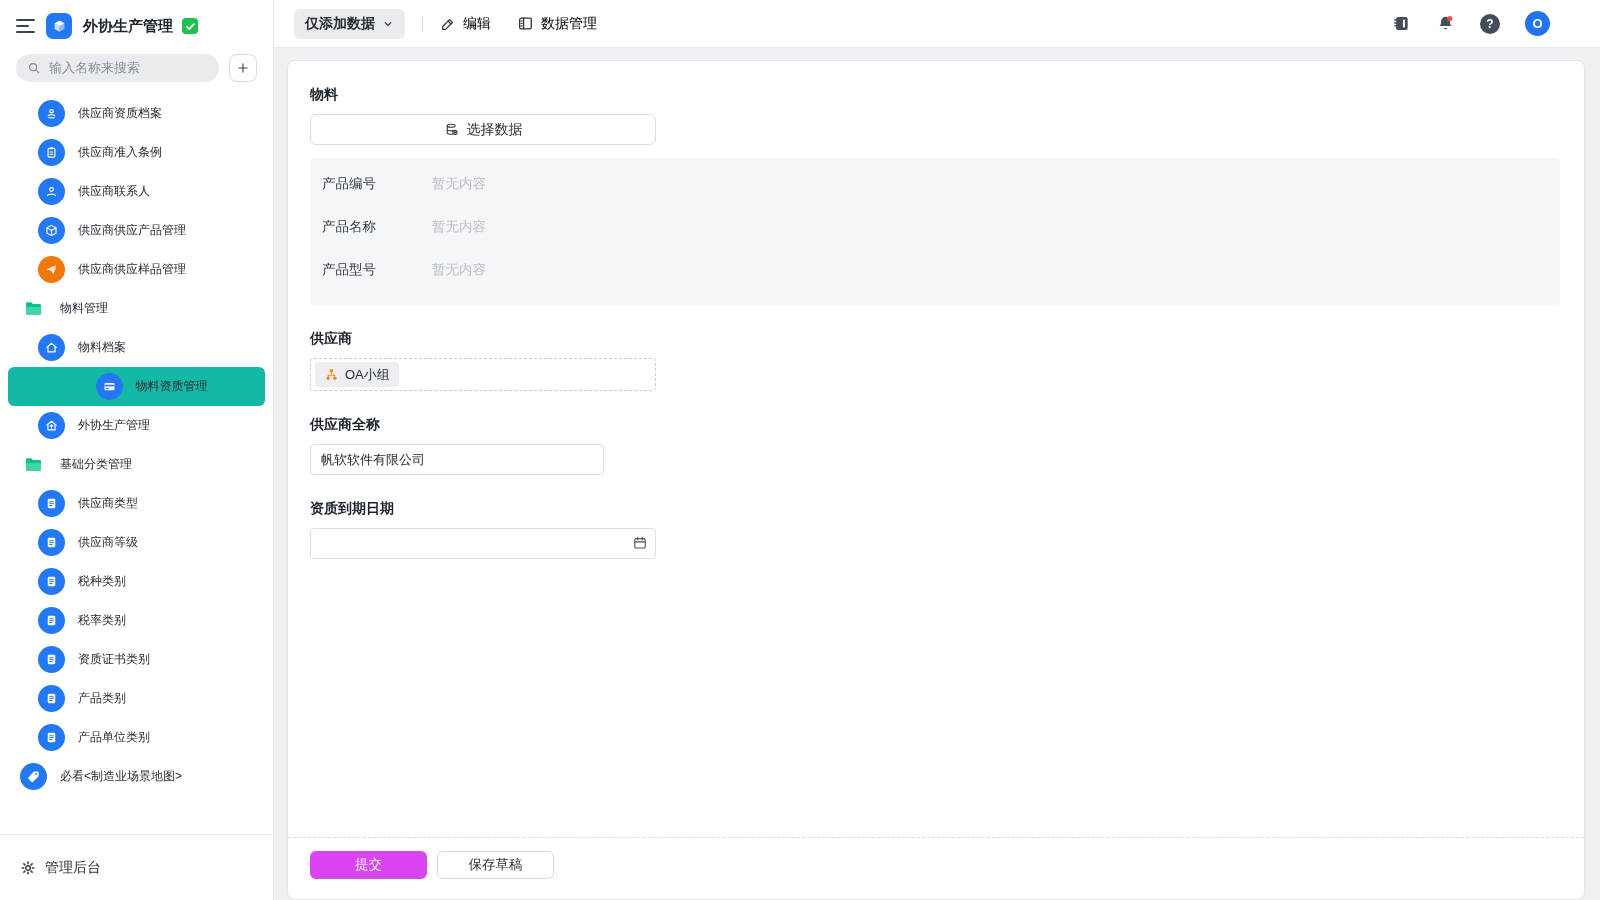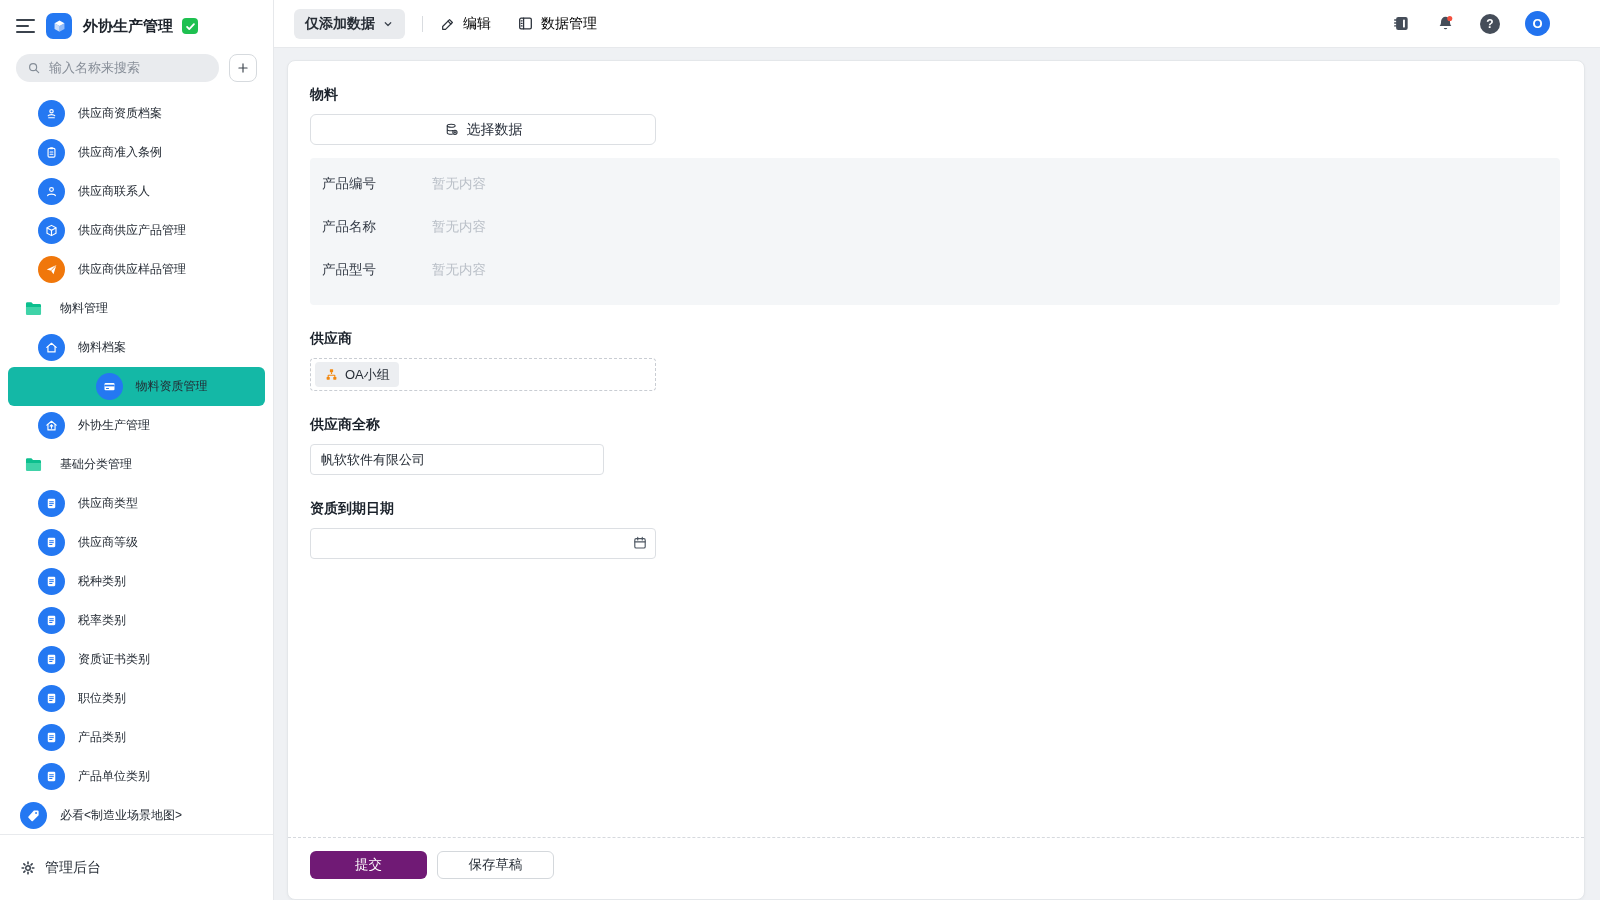--- a/index.html
+++ b/index.html
@@ -55,21 +55,21 @@
   .member-tag { background:#eceef1; border-radius:4px; height:25px; display:flex; align-items:center; gap:6px; padding:0 9px; font-size:13px; color:#272e37; }
   .text-input { width:294px; height:31px; border:1px solid #dcdfe3; border-radius:4px; font-size:13px; color:#262d36; padding:0 10px; font-family:inherit; outline:none; background:#fff; }
   .upload-box { width:346px; height:33px; display:flex; align-items:center; justify-content:center; gap:9px; font-size:13.5px; cursor:pointer; }
   .upload-select { color:#10b183; font-weight:bold; }
   .upload-hint { color:#b3b9c1; }
   .date-box { position:relative; width:346px; }
   .date-input { width:346px; height:31px; border:1px solid #dcdfe3; border-radius:4px; padding:0 32px 0 10px; font-size:13px; font-family:inherit; outline:none; background:#fff; }
   .date-cal { position:absolute; right:8px; top:7px; cursor:pointer; }
 
   .card-footer { border-top:1px dashed #d6d9de; padding:13px 0 0 22px; display:flex; gap:10px; flex:none; height:62px; }
-  .btn-submit { width:117px; height:28px; background:#701a75; border:none; border-radius:6px; color:#fff; font-size:13.5px; cursor:pointer; font-family:inherit; }
+  .btn-submit { width:117px; height:28px; background:#d946ef; border:none; border-radius:6px; color:#fff; font-size:13.5px; cursor:pointer; font-family:inherit; }
   .btn-draft { width:117px; height:28px; background:#fff; border:1px solid #d4d8dc; border-radius:6px; color:#272e37; font-size:13.5px; cursor:pointer; font-family:inherit; }
 </style>
 </head>
 <body>
 
 <div id="root">
 
   <aside class="sidebar">
     <div class="sb-header">
       <div class="hamburger">
@@ -247,29 +247,20 @@
           <span class="nav-label">税率类别</span>
         </div>
         <div class="nav-item item">
           <span class="circle-icon" style="background: rgb(36, 120, 242);">
             <svg width="15" height="15" viewBox="0 0 24 24">
               <rect x="6" y="4.5" width="12" height="15" rx="1.8" fill="#fff"></rect>
               <path d="M9 9.2h6M9 12.2h6M9 15.2h3.8" stroke="#2478f2" stroke-width="1.6" stroke-linecap="round"></path>
             </svg>
           </span>
           <span class="nav-label">资质证书类别</span>
-        </div>
-        <div class="nav-item item">
-          <span class="circle-icon" style="background: rgb(36, 120, 242);">
-            <svg width="15" height="15" viewBox="0 0 24 24">
-              <rect x="6" y="4.5" width="12" height="15" rx="1.8" fill="#fff"></rect>
-              <path d="M9 9.2h6M9 12.2h6M9 15.2h3.8" stroke="#2478f2" stroke-width="1.6" stroke-linecap="round"></path>
-            </svg>
-          </span>
-          <span class="nav-label">职位类别</span>
         </div>
         <div class="nav-item item">
           <span class="circle-icon" style="background: rgb(36, 120, 242);">
             <svg width="15" height="15" viewBox="0 0 24 24">
               <rect x="6" y="4.5" width="12" height="15" rx="1.8" fill="#fff"></rect>
               <path d="M9 9.2h6M9 12.2h6M9 15.2h3.8" stroke="#2478f2" stroke-width="1.6" stroke-linecap="round"></path>
             </svg>
           </span>
           <span class="nav-label">产品类别</span>
         </div>

